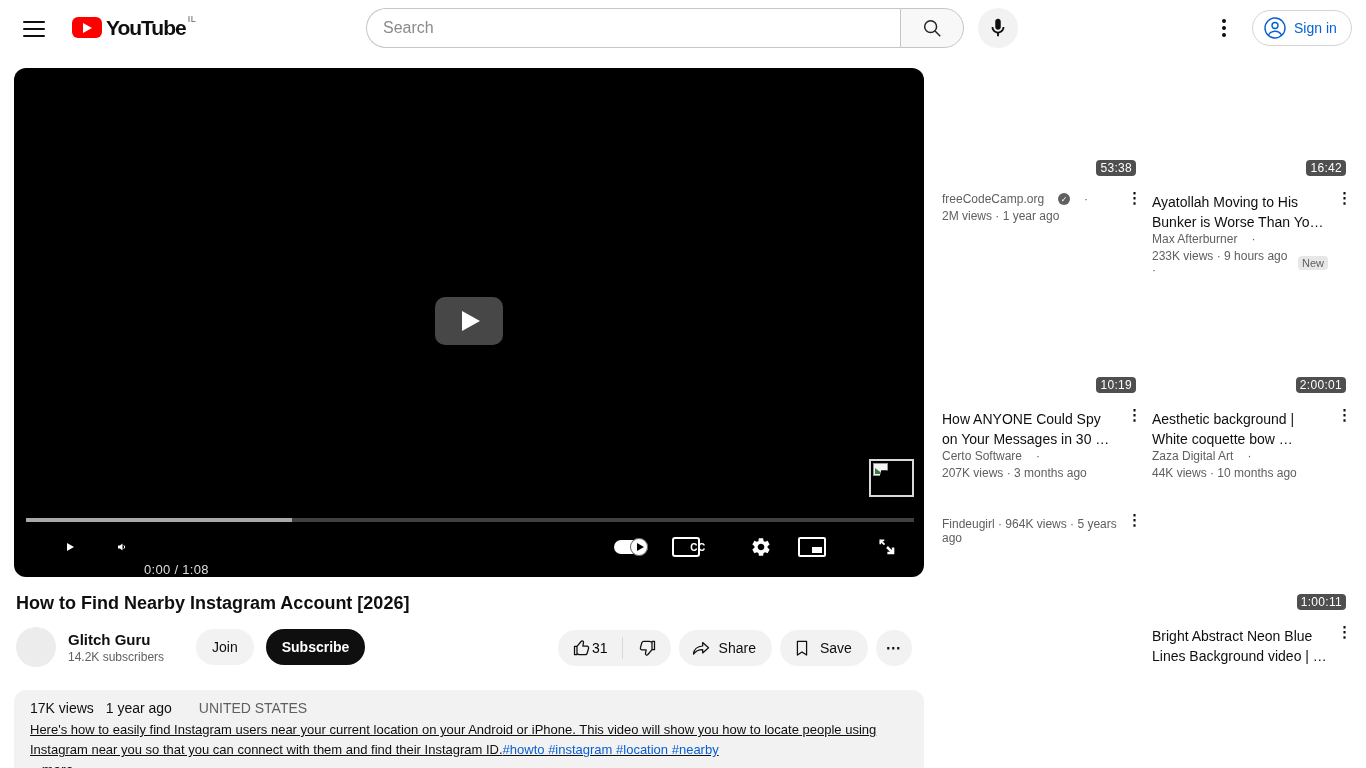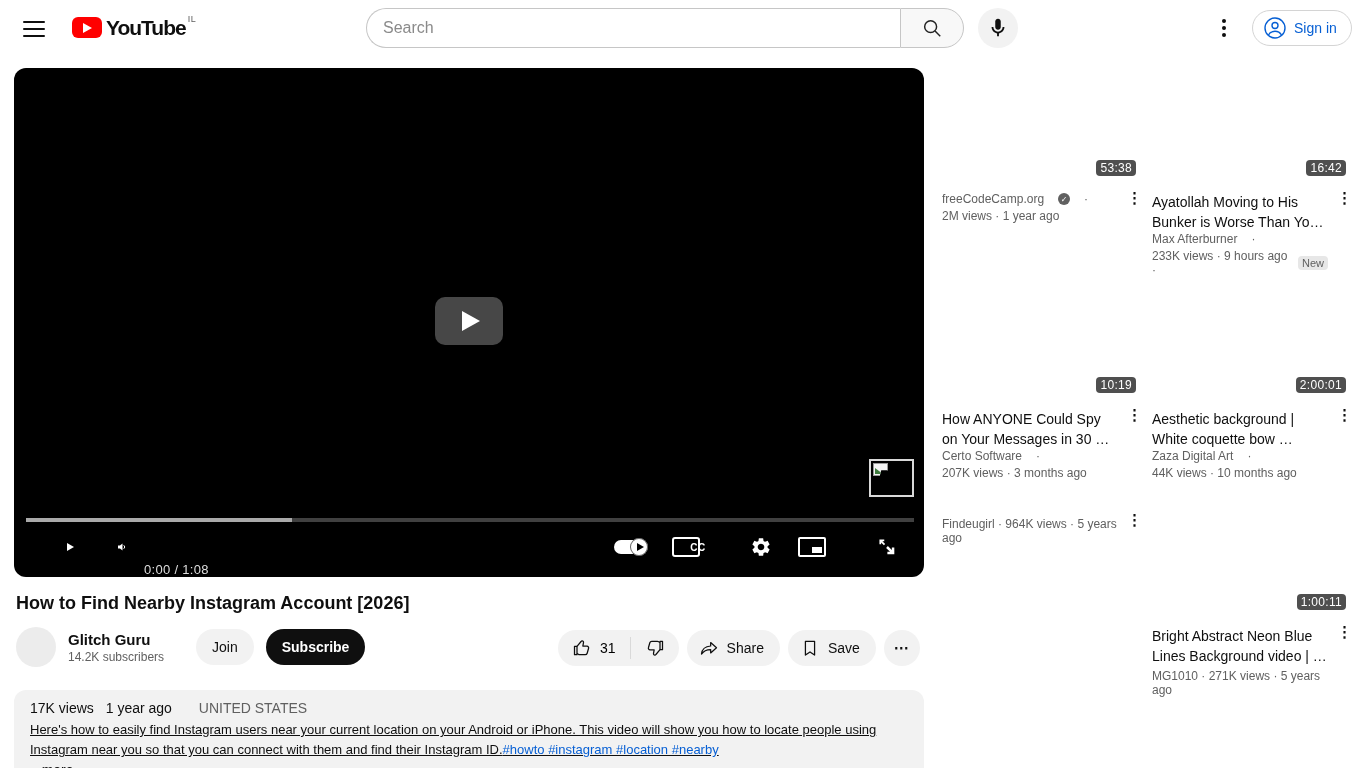--- a/index.html
+++ b/index.html
@@ -66,21 +66,21 @@
   .ch-subs { font-size:12px; color:#606060; line-height:16px; }
   .join-btn { margin-left:18px; height:36px; padding:0 16px; border:none; border-radius:18px; background:#f2f2f2;
     font-size:14px; font-weight:500; font-family:inherit; color:#0f0f0f; cursor:pointer; }
   .sub-btn { margin-left:12px; height:36px; padding:0 16px; border:none; border-radius:18px; background:#0f0f0f;
     color:#fff; font-size:14px; font-weight:700; font-family:inherit; cursor:pointer; }
 
   .actions { position:absolute; left:558px; top:630px; height:36px; display:flex; align-items:center; gap:8px; }
   .pill { height:36px; background:#f2f2f2; border:none; border-radius:18px; display:flex; align-items:center;
     font-size:14px; font-weight:500; font-family:inherit; color:#0f0f0f; cursor:pointer; }
   .like-pill { padding:0; }
-  .like-seg { display:flex; align-items:center; gap:8px; padding:0 14px 0 14px; height:36px; border:none; background:none; font:inherit; font-weight:500; cursor:pointer; }
+  .like-seg { display:flex; align-items:center; padding:0 14px 0 14px; height:36px; border:none; background:none; font:inherit; font-weight:500; cursor:pointer; }
   .seg-divider { width:1px; height:22px; background:#d9d9d9; }
   .dislike-seg { padding:0 14px; height:36px; border:none; background:none; cursor:pointer; display:flex; align-items:center; }
   .share-pill,.save-pill { gap:8px; padding:0 16px 0 12px; }
   .more-btn { width:36px; height:36px; border-radius:50%; background:#f2f2f2; border:none; font-size:15px; font-weight:700; letter-spacing:1px; cursor:pointer; color:#0f0f0f; display:flex; align-items:center; justify-content:center; }
 
   
   .description { position:absolute; left:14px; top:690px; width:910px; min-height:90px; background:#f2f2f2; border-radius:12px; padding:10px 16px 12px; cursor:pointer; }
   .desc-head { font-size:14px; font-weight:500; margin-bottom:4px; }
   .desc-head .loc { color:#606060; margin-left:23px; }
   .desc-head .views { margin-right:8px; }
@@ -336,19 +336,16 @@
     </div>
   </div>
 
   <div class="card">
     <div class="thumb">
       <span class="duration">1:00:11</span>
     </div>
     <div class="card-body">
       <div class="card-title">Bright Abstract Neon Blue Lines Background video | …</div>
       <button class="card-menu">⋮</button>
-      <div class="card-meta">
-          <span>MG1010 · 271K views · 5 years ago</span>
-        </div>
     </div>
   </div>
 
 </div>
 
 </body></html>

